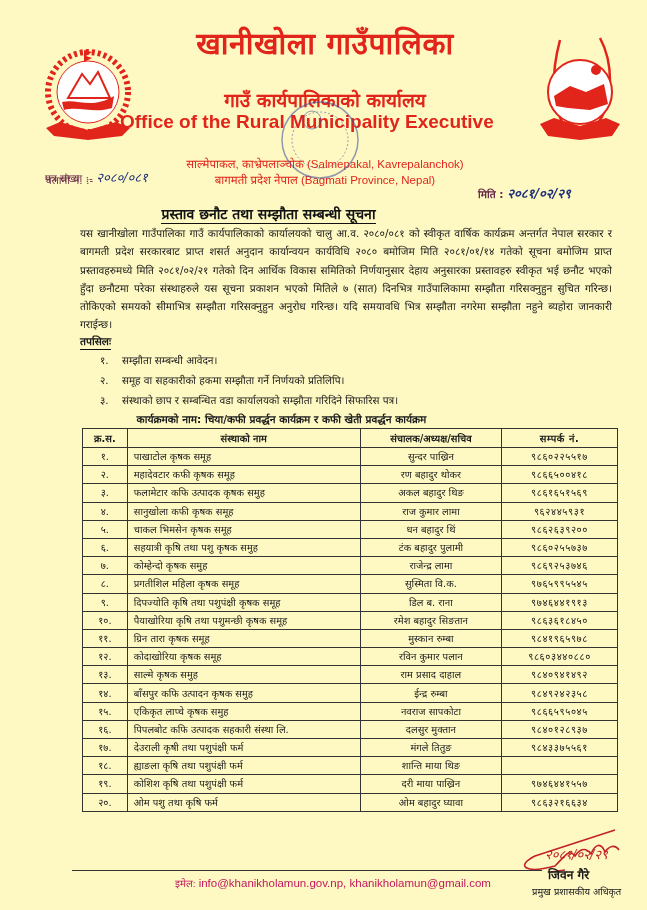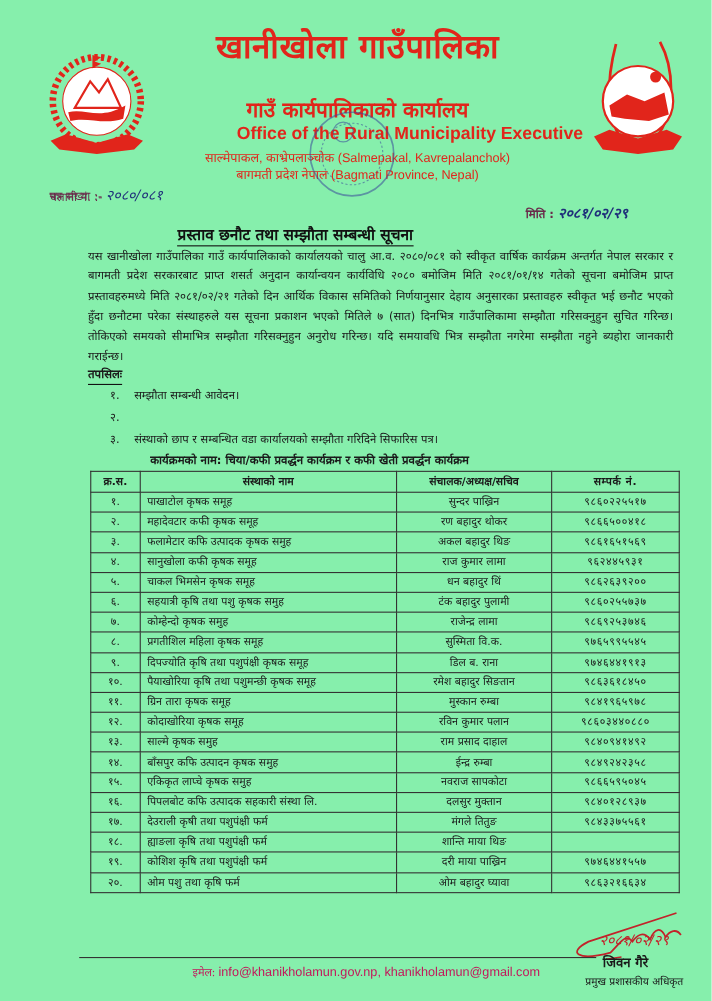--- a/index.html
+++ b/index.html
@@ -1,33 +1,33 @@
 <!DOCTYPE html>
 <html><head>
 <meta charset="utf-8">
 <style>
   html, body { margin: 0; padding: 0; background: #ffffff; }
   body { width: 647px; height: 910px; position: relative; overflow: hidden;
          font-family: "DejaVu Sans", "Liberation Sans", sans-serif; color: #1a1a1a; }
-  .page { position: absolute; left: 0; top: 0; width: 647px; height: 910px; background: #86efac; }
+  .page { position: absolute; left: 0; top: 0; width: 647px; height: 910px; background: #fef9c3; }
 
   
   .logo { position: absolute; }
   .logo-left { left: 38px; top: 40px; width: 100px; height: 112px; }
   .logo-right { left: 530px; top: 30px; width: 100px; height: 125px; }
   .head-ne-title { position: absolute; left: 140px; top: 27px; width: 370px; text-align: center;
                    color: #e1251b; font-weight: bold; font-size: 30px; line-height: 34px; letter-spacing: 0.5px; }
   .head-en-title { position: absolute; left: 140px; top: 62px; width: 370px; text-align: center;
                    color: #e1251b; font-family: "Liberation Sans", sans-serif; font-size: 22.5px; line-height: 26px; }
   .head-ne-office { position: absolute; left: 140px; top: 88px; width: 370px; text-align: center;
                     color: #e1251b; font-weight: bold; font-size: 19px; line-height: 24px; }
-  .head-en-office { position: absolute; left: 120px; top: 112px; width: 410px; text-align: right;
-                    color: #e1251b; font-family: "Liberation Sans", sans-serif; font-weight: bold; font-size: 16px; line-height: 20px; }
+  .head-en-office { position: absolute; left: 120px; top: 112px; width: 410px; text-align: left;
+                    color: #e1251b; font-family: "Liberation Sans", sans-serif; font-weight: bold; font-size: 19px; line-height: 20px; }
   .head-addr1, .head-addr2 { position: absolute; left: 120px; width: 410px; text-align: center;
-                    color: #e1251b; font-family: "Liberation Sans", sans-serif; font-size: 11.5px; line-height: 15px; }
+                    color: #e1251b; font-family: "Liberation Sans", sans-serif; font-size: 11.5px; line-height: 15px; margin-top: 20px; }
   .head-addr1 { top: 137px; }
   .head-addr2 { top: 153px; }
   .stamp { position: absolute; left: 278px; top: 98px; width: 84px; height: 84px; opacity: 0.55; }
 
   
   .meta { position: absolute; font-size: 10.5px; color: #6a2a4a; }
   .meta .hand { font-family: "DejaVu Serif", serif; font-style: italic; color: #1f2f7a; font-size: 13px; }
   .ref-no { left: 45px; top: 168px; }
   .dispatch-no { left: 45px; top: 172px; }
   .date-line { left: 478px; top: 184px; font-weight: bold; }
@@ -124,20 +124,21 @@
     <p>यस खानीखोला गाउँपालिका गाउँ कार्यपालिकाको कार्यालयको चालु आ.व. २०८०/०८१ को स्वीकृत वार्षिक कार्यक्रम अन्तर्गत नेपाल सरकार र बागमती प्रदेश सरकारबाट प्राप्त शसर्त अनुदान कार्यान्वयन कार्यविधि २०८० बमोजिम मिति २०८१/०१/१४ गतेको सूचना बमोजिम प्राप्त प्रस्तावहरुमध्ये मिति २०८१/०२/२१ गतेको दिन आर्थिक विकास समितिको निर्णयानुसार देहाय अनुसारका प्रस्तावहरु स्वीकृत भई छनौट भएको हुँदा छनौटमा परेका संस्थाहरुले यस सूचना प्रकाशन भएको मितिले ७ (सात) दिनभित्र गाउँपालिकामा सम्झौता गरिसक्नुहुन सुचित गरिन्छ। तोकिएको समयको सीमाभित्र सम्झौता गरिसक्नुहुन अनुरोध गरिन्छ। यदि समयावधि भित्र सम्झौता नगरेमा सम्झौता नहुने ब्यहोरा जानकारी गराईन्छ।</p>
   </div>
   <div class="details-label">तपसिलः</div>
   <ol class="attachments">
     <li>
       <span class="num">१.</span>
       <span>सम्झौता सम्बन्धी आवेदन।</span>
     </li>
     <li>
       <span class="num">२.</span>
+      <span>समूह वा सहकारीको हकमा सम्झौता गर्ने निर्णयको प्रतिलिपि।</span>
     </li>
     <li>
       <span class="num">३.</span>
       <span>संस्थाको छाप र सम्बन्धित वडा कार्यालयको सम्झौता गरिदिने सिफारिस पत्र।</span>
     </li>
   </ol>
 
   <div class="program-title">कार्यक्रमको नाम: चिया/कफी प्रवर्द्धन कार्यक्रम र कफी खेती प्रवर्द्धन कार्यक्रम</div>
 
   <table class="orgs">

